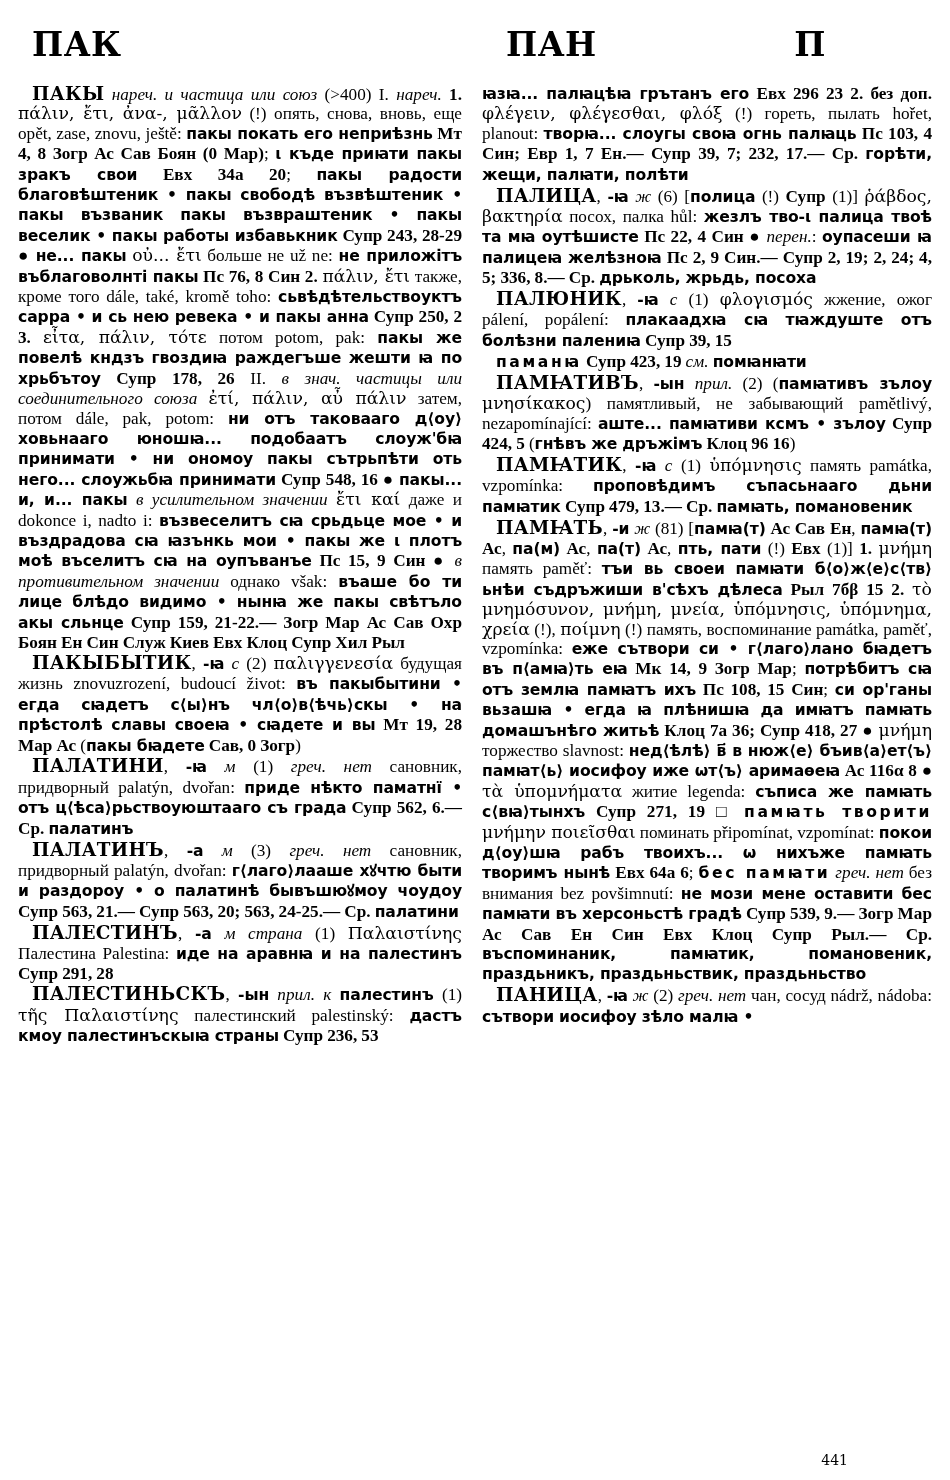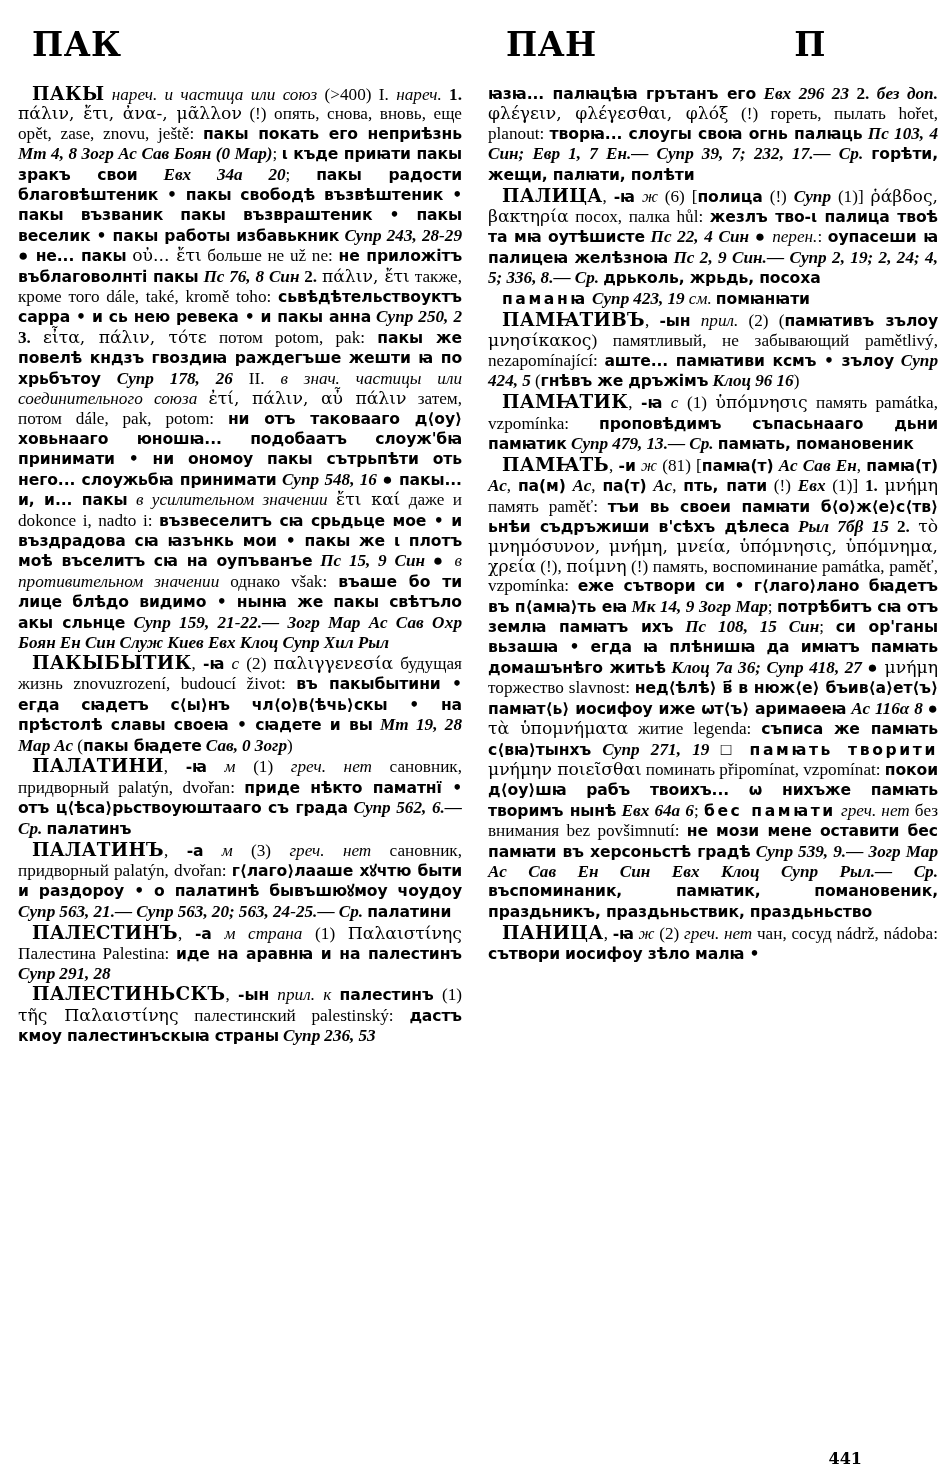--- a/index.html
+++ b/index.html
@@ -39,21 +39,21 @@
     line-height: 1;
   }
   .rh-left  { left: 14px; }
   .rh-mid   { left: 488px; }
   .rh-right { right: 14px; font-size: 35px; }
 
   
   .columns {
     position: relative;
     display: flex;
-    gap: 26px;
+    gap: 20px;
     align-items: flex-start;
   }
   .col {
     width: 444px;
     flex: 0 0 444px;
   }
   .col-right { width: 450px; flex: 0 0 450px; }
 
   .entry {
     margin: 0 0 0.5px 0;
@@ -76,34 +76,34 @@
     letter-spacing: 0.3px;
   }
   .ocs {                     
     font-family: "DejaVu Sans", "Liberation Sans", sans-serif;
     font-weight: 700;
     font-size: 15.6px;
     letter-spacing: -0.1px;
   }
   .ocs.sp { letter-spacing: 2.6px; }
   .it { font-style: italic; }
-  .bi { font-style: italic; font-weight: 700; }
+  .bi { font-weight: 700; }
   .b  { font-weight: 700; }
   .gk { font-family: "DejaVu Serif", "Liberation Serif", serif; }
 
   .bullet-sq::before { content: "\25A1"; }
   .dot { font-weight: 700; }
 
   .folio {
     position: absolute;
-    right: 4px;
+    right: 18px;
     bottom: 12px;
     font-family: "DejaVu Serif", "Liberation Serif", serif;
-    font-weight: 700;
-    font-size: 16px;
+    font-weight: 400;
+    font-size: 14px;
   }
 </style>
 </head>
 <body>
 
 <div id="page">
 
   <div class="runhead">
     <div class="rh rh-left">ПАК</div>
     <div class="rh rh-mid">ПАН</div>
@@ -128,20 +128,21 @@
 
 
     </div>
 
     <div class="col col-right">
 
       <p class="entry cont"><span class="ocs">ꙗзꙗ... палꙗцѣꙗ грътанъ его</span> <span class="bi">Евх 296 23</span> <span class="b">2.</span> <span class="bi">без доп.</span> <span class="gk">φλέγειν, φλέγεσθαι, φλόξ</span> (!) гореть, пылать hořet, planout: <span class="ocs">творꙗ... слоугы своꙗ огнь палꙗць</span> <span class="bi">Пс 103, 4 Син; Евр 1, 7 Ен.— Супр 39, 7; 232, 17.— Ср.</span> <span class="ocs">горѣти, жещи, палꙗти, полѣти</span></p>
 
       <p class="entry"><span class="hw">ПАЛИЦА</span>, <span class="ocs">-ꙗ</span> <span class="it">ж</span> (6) [<span class="ocs">полица</span> (!) <span class="bi">Супр</span> (1)] <span class="gk">ῥάβδος, βακτηρία</span> посох, палка hůl: <span class="ocs">жезлъ тво-ι палица твоѣ та мꙗ оутѣшисте</span> <span class="bi">Пс 22, 4 Син</span> <span class="dot">●</span> <span class="it">перен.</span>: <span class="ocs">оупасеши ꙗ палицеꙗ желѣзноꙗ</span> <span class="bi">Пс 2, 9 Син.— Супр 2, 19; 2, 24; 4, 5; 336, 8.— Ср.</span> <span class="ocs">дрьколь, жрьдь, посоха</span></p>
 
+      <p class="entry"><span class="hw">ПАЛЮНИК</span>, <span class="ocs">-ꙗ</span> <span class="it">с</span> (1) <span class="gk">φλογισμός</span> жжение, ожог pálení, popálení: <span class="ocs">плакаадхꙗ сꙗ тꙗждуште отъ болѣзни палениꙗ</span> <span class="bi">Супр 39, 15</span></p>
 
 
       <p class="entry"><span class="ocs sp">паманꙗ</span> <span class="bi">Супр 423, 19</span> <span class="it">см.</span> <span class="ocs">помꙗнꙗти</span></p>
 
       <p class="entry"><span class="hw">ПАМꙖТИВЪ</span>, <span class="ocs">-ын</span> <span class="it">прил.</span> (2) (<span class="ocs">памꙗтивъ зълоу</span> <span class="gk">μνησίκακος</span>) памятливый, не забывающий pamětlivý, nezapomínající: <span class="ocs">аште... памꙗтиви ксмъ • зълоу</span> <span class="bi">Супр 424, 5</span> (<span class="ocs">гнѣвъ же дръжімъ</span> <span class="bi">Клоц 96 16</span>)</p>
 
       <p class="entry"><span class="hw">ПАМꙖТИК</span>, <span class="ocs">-ꙗ</span> <span class="it">с</span> (1) <span class="gk">ὑπόμνησις</span> память památka, vzpomínka: <span class="ocs">проповѣдимъ съпасьнааго дьни памꙗтик</span> <span class="bi">Супр 479, 13.— Ср.</span> <span class="ocs">памꙗть, помановеник</span></p>
 
       <p class="entry"><span class="hw">ПАМꙖТЬ</span>, <span class="ocs">-и</span> <span class="it">ж</span> (81) [<span class="ocs">памꙗ(т)</span> <span class="bi">Ас Сав Ен</span>, <span class="ocs">памꙗ(т)</span> <span class="bi">Ас</span>, <span class="ocs">па(м)</span> <span class="bi">Ас</span>, <span class="ocs">па(т)</span> <span class="bi">Ас</span>, <span class="ocs">пть, пати</span> (!) <span class="bi">Евх</span> (1)] <span class="b">1.</span> <span class="gk">μνήμη</span> память paměť: <span class="ocs">тъи вь своеи памꙗти б⟨о⟩ж⟨е⟩с⟨тв⟩ьнѣи съдръжиши в'сѣхъ дѣлеса</span> <span class="bi">Рыл 7бβ 15</span> <span class="b">2.</span> <span class="gk">τὸ μνημόσυνον, μνήμη, μνεία, ὑπόμνησις, ὑπόμνημα, χρεία</span> (!), <span class="gk">ποίμνη</span> (!) память, воспоминание památka, paměť, vzpomínka: <span class="ocs">еже сътвори си • г⟨лаго⟩лано бꙗдетъ въ п⟨амꙗ⟩ть еꙗ</span> <span class="bi">Мк 14, 9 Зогр Мар</span>; <span class="ocs">потрѣбитъ сꙗ отъ землꙗ памꙗтъ ихъ</span> <span class="bi">Пс 108, 15 Син</span>; <span class="ocs">си ор'ганы вьзашꙗ • егда ꙗ плѣнишꙗ да имꙗтъ памꙗть домашънѣго житьѣ</span> <span class="bi">Клоц 7а 36; Супр 418, 27</span> <span class="dot">●</span> <span class="gk">μνήμη</span> торжество slavnost: <span class="ocs">нед⟨ѣлѣ⟩ в҃ в нюж⟨е⟩ бъив⟨а⟩ет⟨ъ⟩ памꙗт⟨ь⟩ иосифоу иже ѡт⟨ъ⟩ аримаѳеꙗ</span> <span class="bi">Ас 116α 8</span> <span class="dot">●</span> <span class="gk">τὰ ὑπομνήματα</span> житие legenda: <span class="ocs">съписа же памꙗть с⟨вꙗ⟩тынхъ</span> <span class="bi">Супр 271, 19</span> <span class="bullet-sq"></span> <span class="ocs sp">памꙗть творити</span> <span class="gk">μνήμην ποιεῖσθαι</span> поминать připomínat, vzpomínat: <span class="ocs">покои д⟨оу⟩шꙗ рабъ твоихъ... ѡ нихъже памꙗть творимъ нынѣ</span> <span class="bi">Евх 64а 6</span>; <span class="ocs sp">бес памꙗти</span> <span class="it">греч. нет</span> без внимания bez povšimnutí: <span class="ocs">не мози мене оставити бес памꙗти въ херсоньстѣ градѣ</span> <span class="bi">Супр 539, 9.— Зогр Мар Ас Сав Ен Син Евх Клоц Супр Рыл.— Ср.</span> <span class="ocs">въспоминаник, памꙗтик, помановеник, праздьникъ, праздьньствик, праздьньство</span></p>
 

